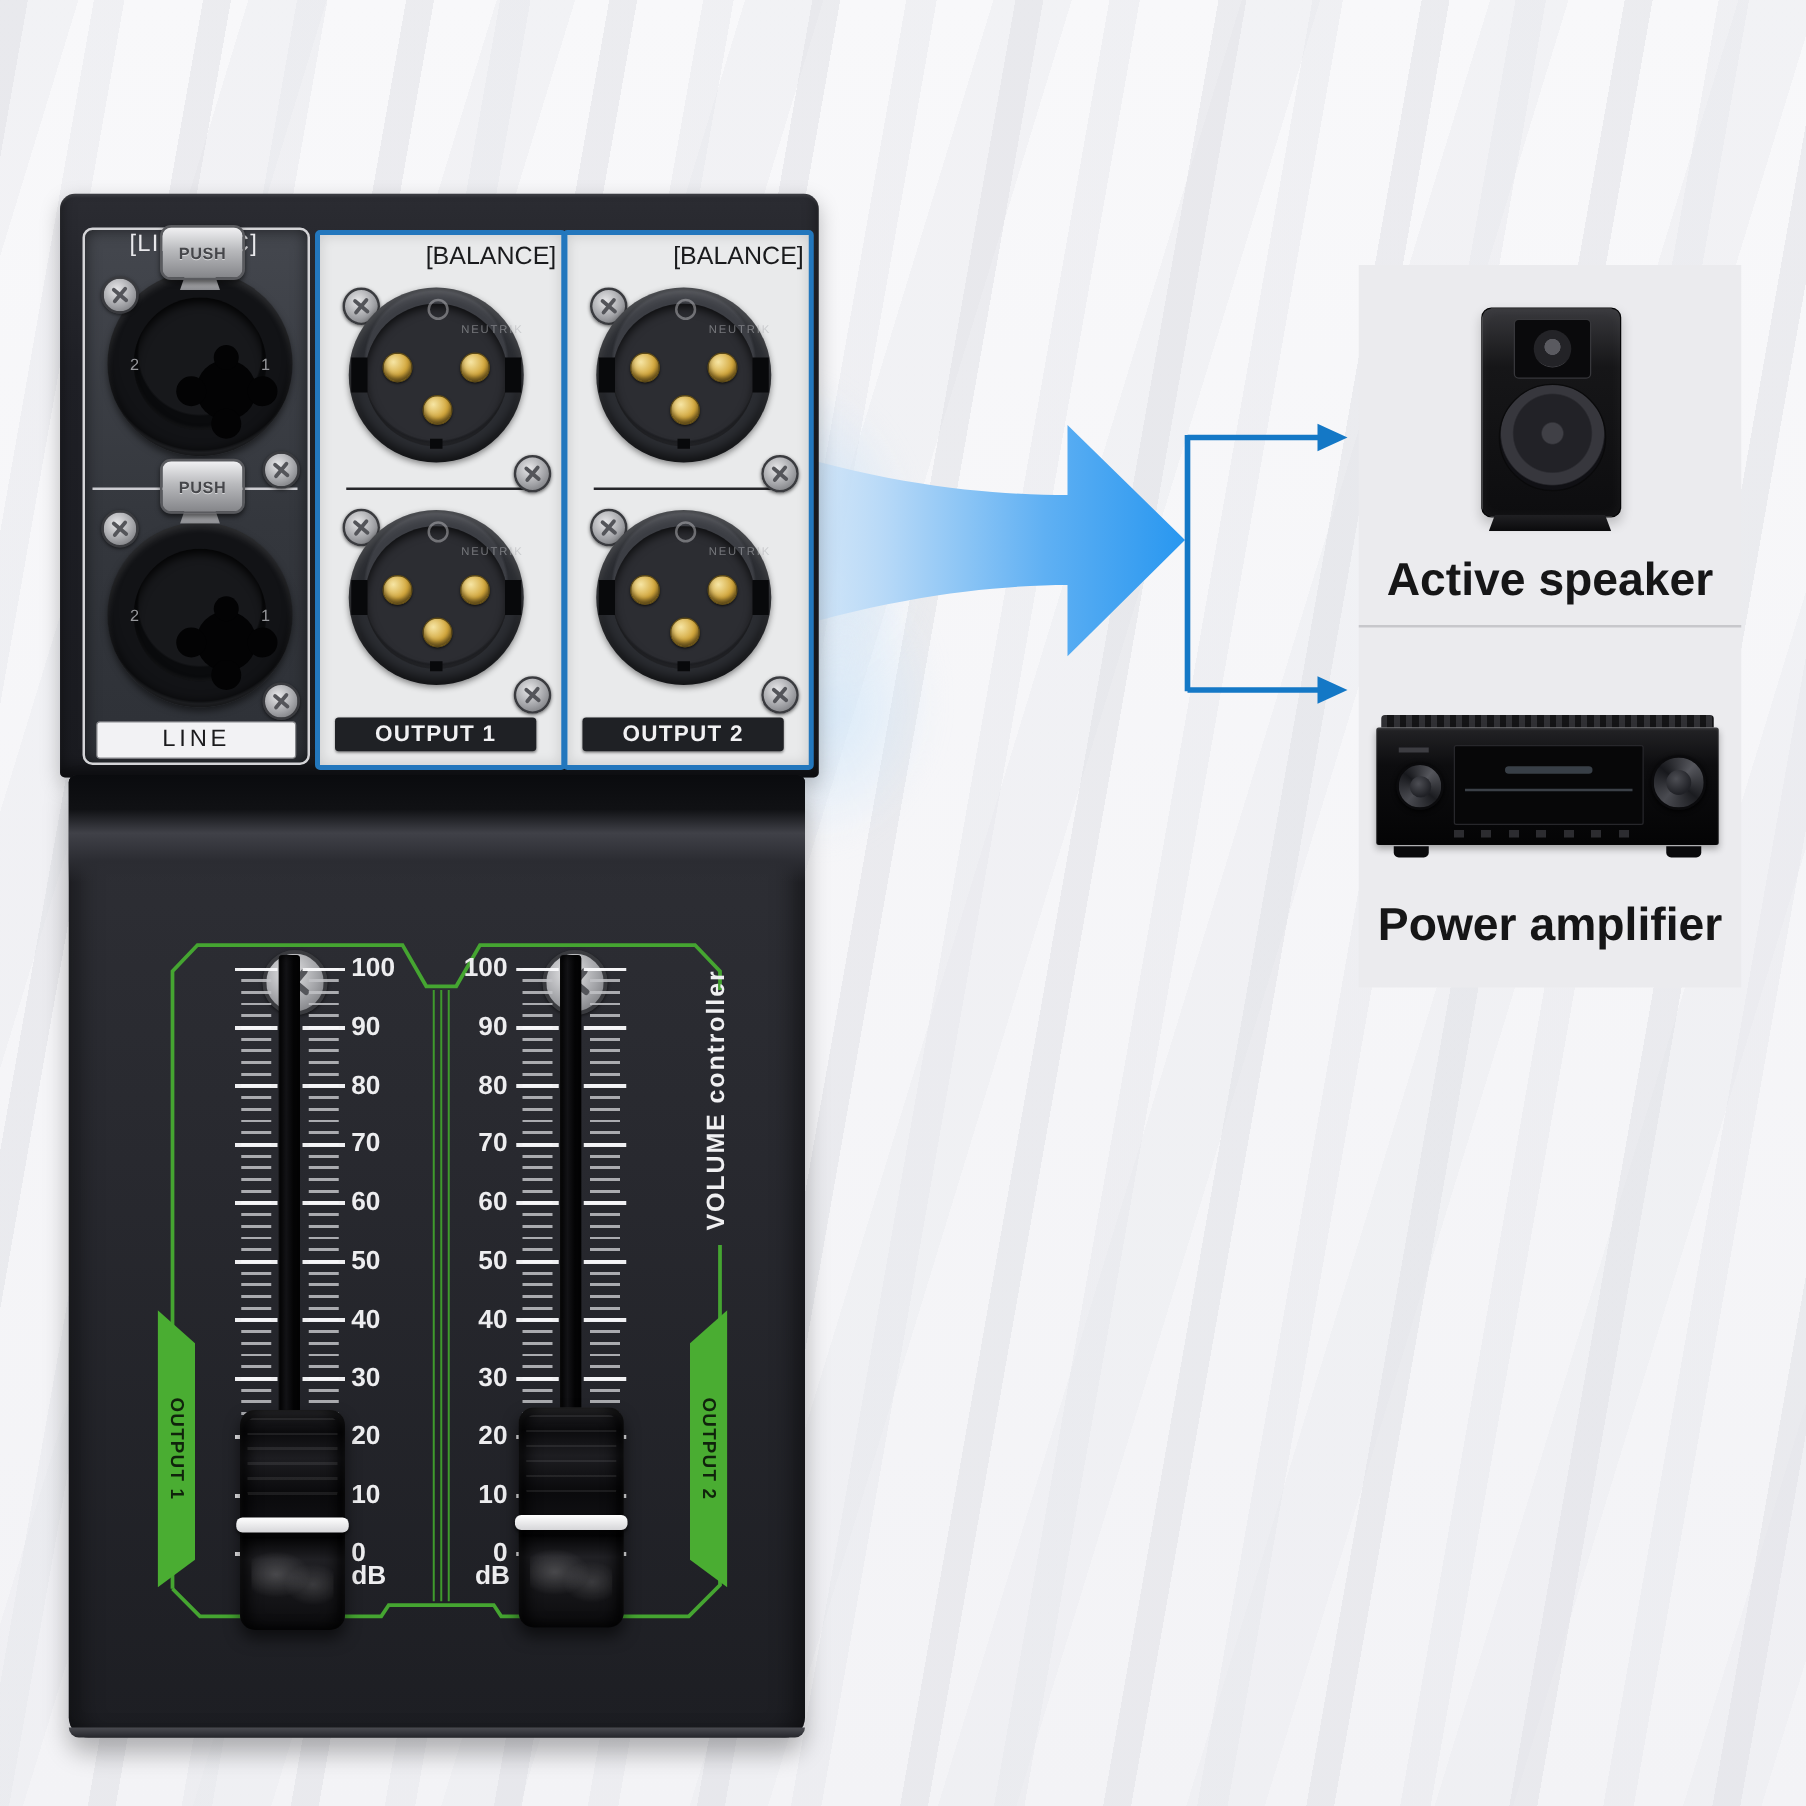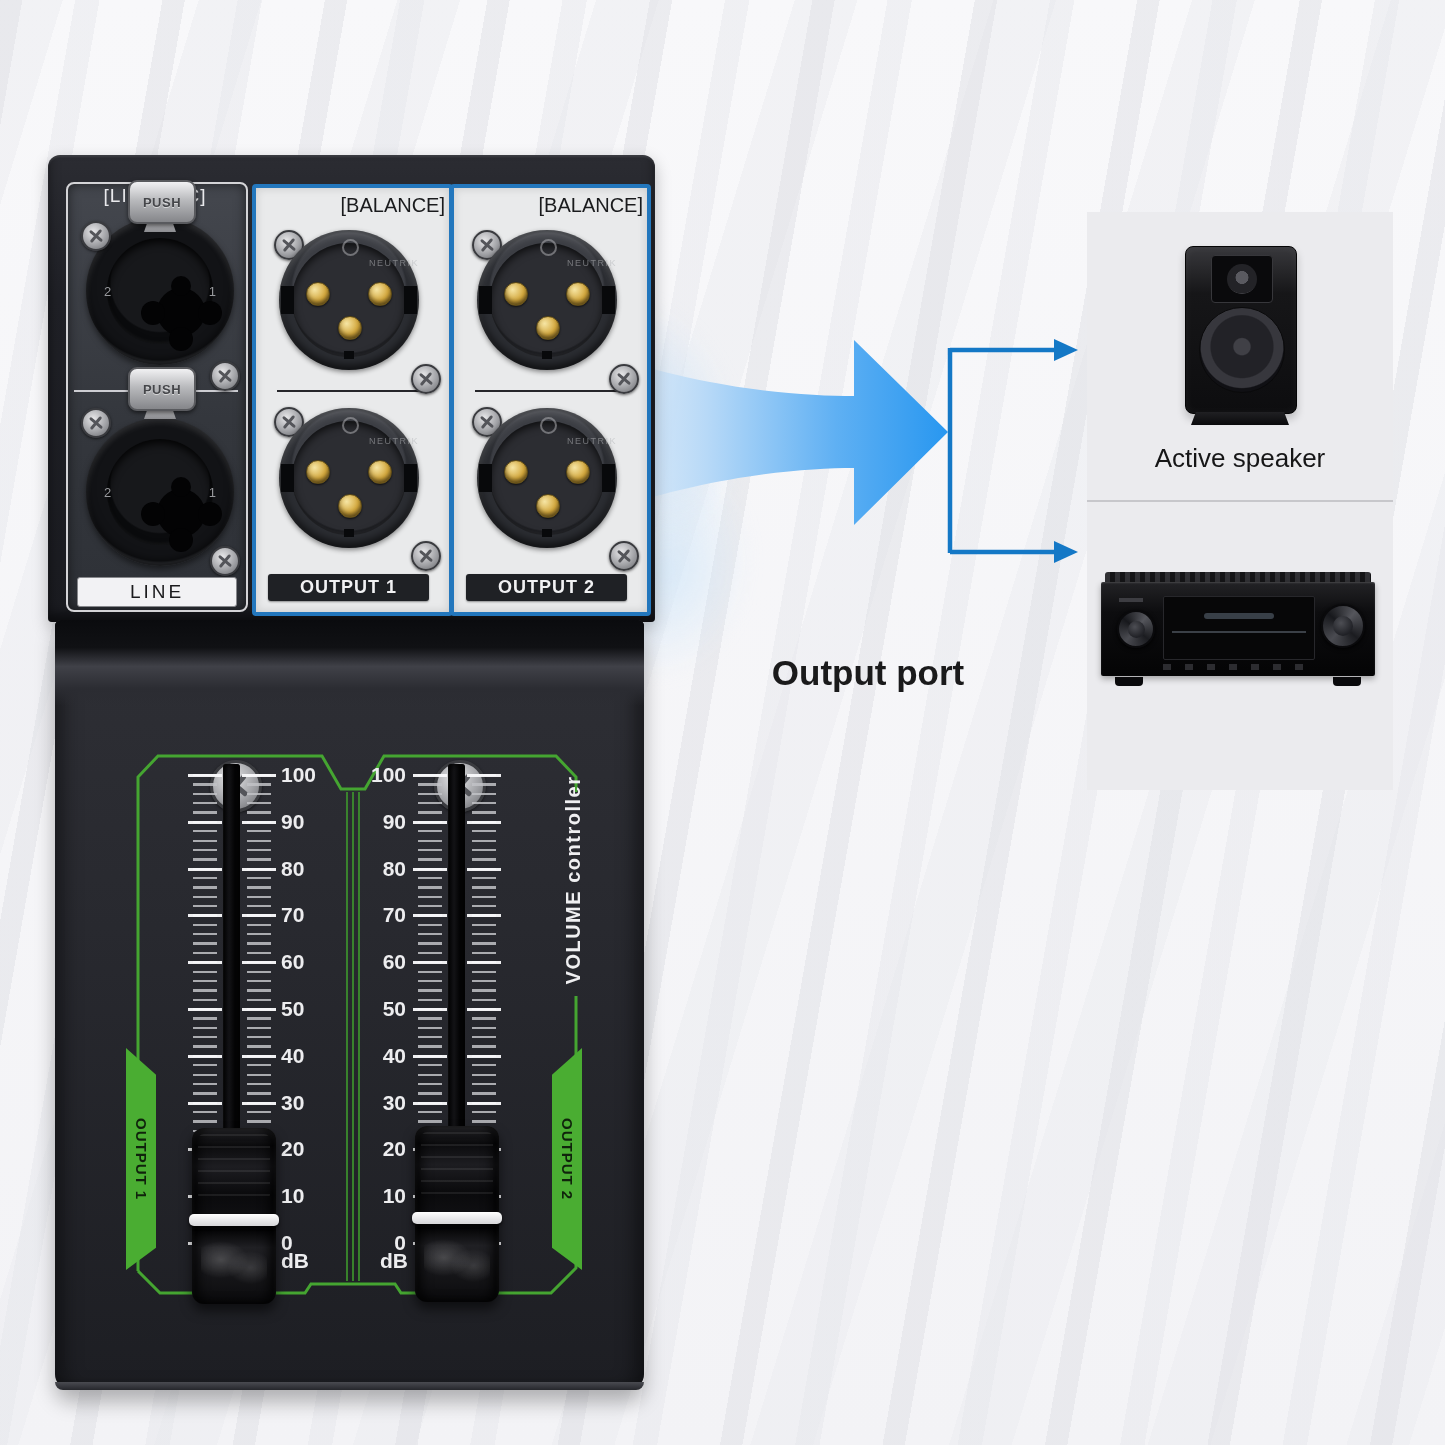--- a/index.html
+++ b/index.html
@@ -120,21 +120,21 @@
   .banner-left{clip-path:polygon(0 0, 100% 12%, 100% 90%, 0 100%);}
   .banner-right{clip-path:polygon(0 12%, 100% 0, 100% 100%, 0 90%);}
   .banner span{writing-mode:vertical-rl;font-size:15px;font-weight:700;color:#10230c;letter-spacing:1px;white-space:nowrap;}
 
   .vol-title{left:468px;top:868px;width:210px;height:24px;line-height:24px;text-align:center;
     transform:rotate(-90deg);font-size:20px;font-weight:700;color:#efeff1;letter-spacing:1.5px;white-space:nowrap;}
 
   
   .info-box{left:1087px;top:212px;width:306px;height:578px;background:#ebebee;}
   .info-divider{left:1087px;top:500px;width:306px;height:2px;background:#c7c7cb;}
-  .info-label{width:306px;text-align:center;font-size:26px;font-weight:400;color:#161617;}
+  .info-label{width:306px;text-align:center;font-size:37px;font-weight:700;color:#161617;}
 
   .speaker{left:1185px;top:246px;width:110px;height:184px;}
   .sp-body{position:absolute;left:0;top:0;width:110px;height:166px;border-radius:8px;border:1px solid #050506;
     background:linear-gradient(180deg,#38383c,#161618 28%,#0d0d0f);
     box-shadow:inset 0 0 10px rgba(255,255,255,.05), 0 5px 9px rgba(0,0,0,.2);}
   .sp-tplate{position:absolute;left:25px;top:8px;width:60px;height:46px;background:#0a0a0c;border:1px solid #37373b;border-radius:4px;}
   .sp-tweeter{position:absolute;left:15px;top:8px;width:30px;height:30px;border-radius:50%;
     background:radial-gradient(circle at 50% 45%, #5a5a60 0 28%, #232327 30% 70%, #434348 72% 100%);}
   .sp-woofer{position:absolute;left:13px;top:60px;width:84px;height:84px;border-radius:50%;border:1px solid #0a0a0b;
     background:radial-gradient(circle at 50% 46%, #404046 0 13%, #222227 15% 50%, #37373d 52% 66%, #101014 68% 100%);}
@@ -216,23 +216,23 @@
     <div class="amp-body">
       <div class="amp-brand"></div>
       <div class="amp-knob ak-l"></div>
       <div class="amp-knob ak-r"></div>
       <div class="amp-display"></div>
       <div class="amp-btnrow"></div>
     </div>
     <div class="amp-foot af-l"></div>
     <div class="amp-foot af-r"></div>
   </div>
+  <div class="abs info-label" style="left:1087px;top:719px;">Power amplifier</div>
 
   <div class="abs heading">
-    <div>Output port</div>
   </div>
 
   <div class="abs dev-top"></div>
   <div class="abs dev-bottom"></div>
   <div class="abs dev-shoulder"></div>
   <div class="abs dev-bottom-edge"></div>
 
   <div class="abs panel-input"></div>
   <div class="abs linemic">[LINE/MIC]</div>
   <div class="abs thin-line-light"></div>

